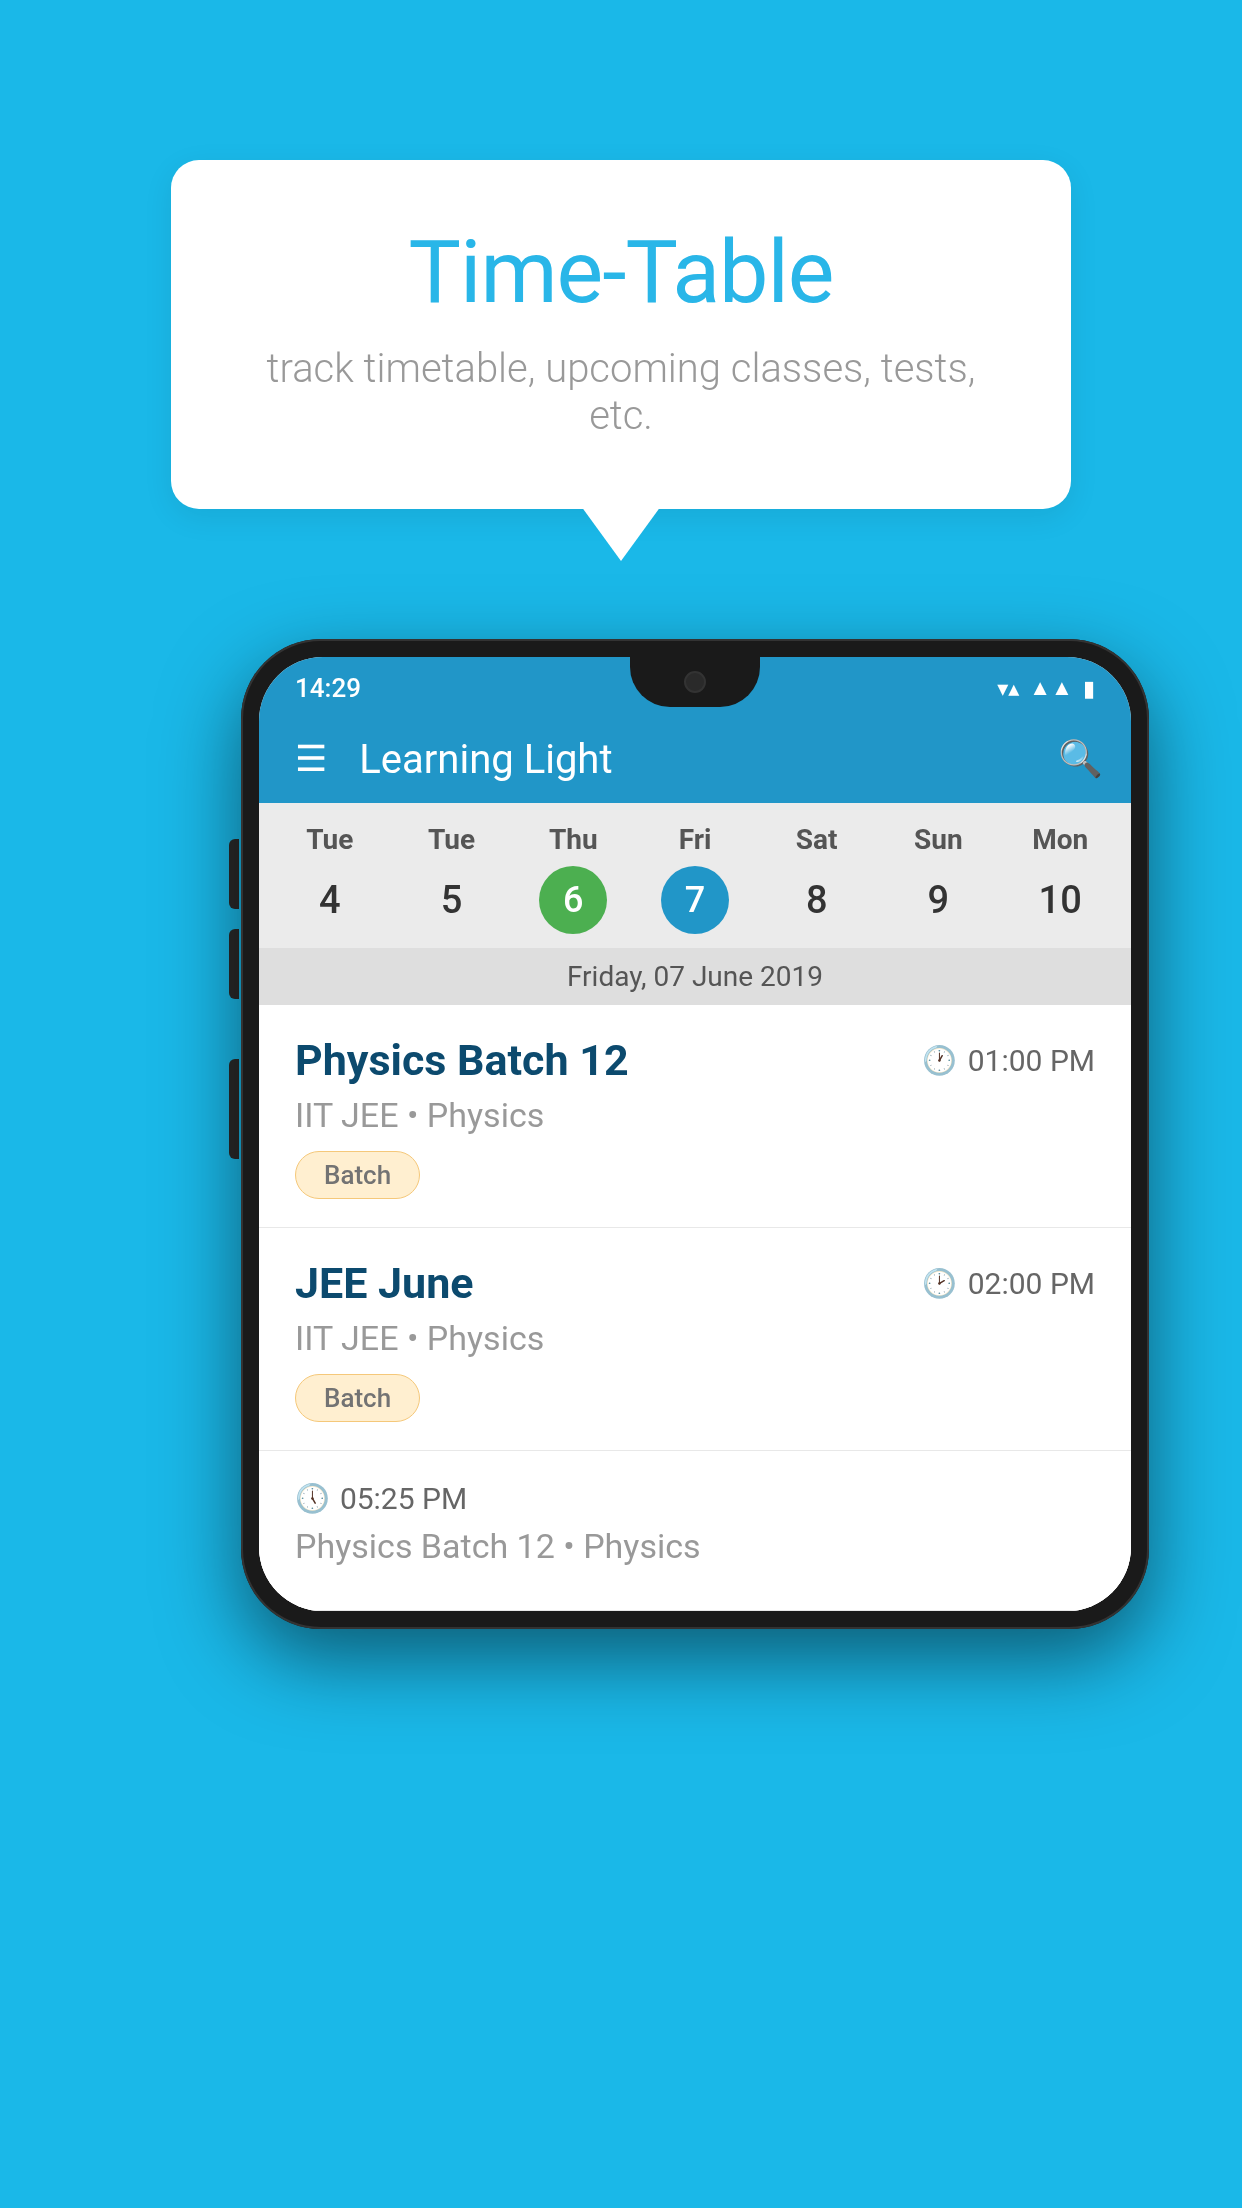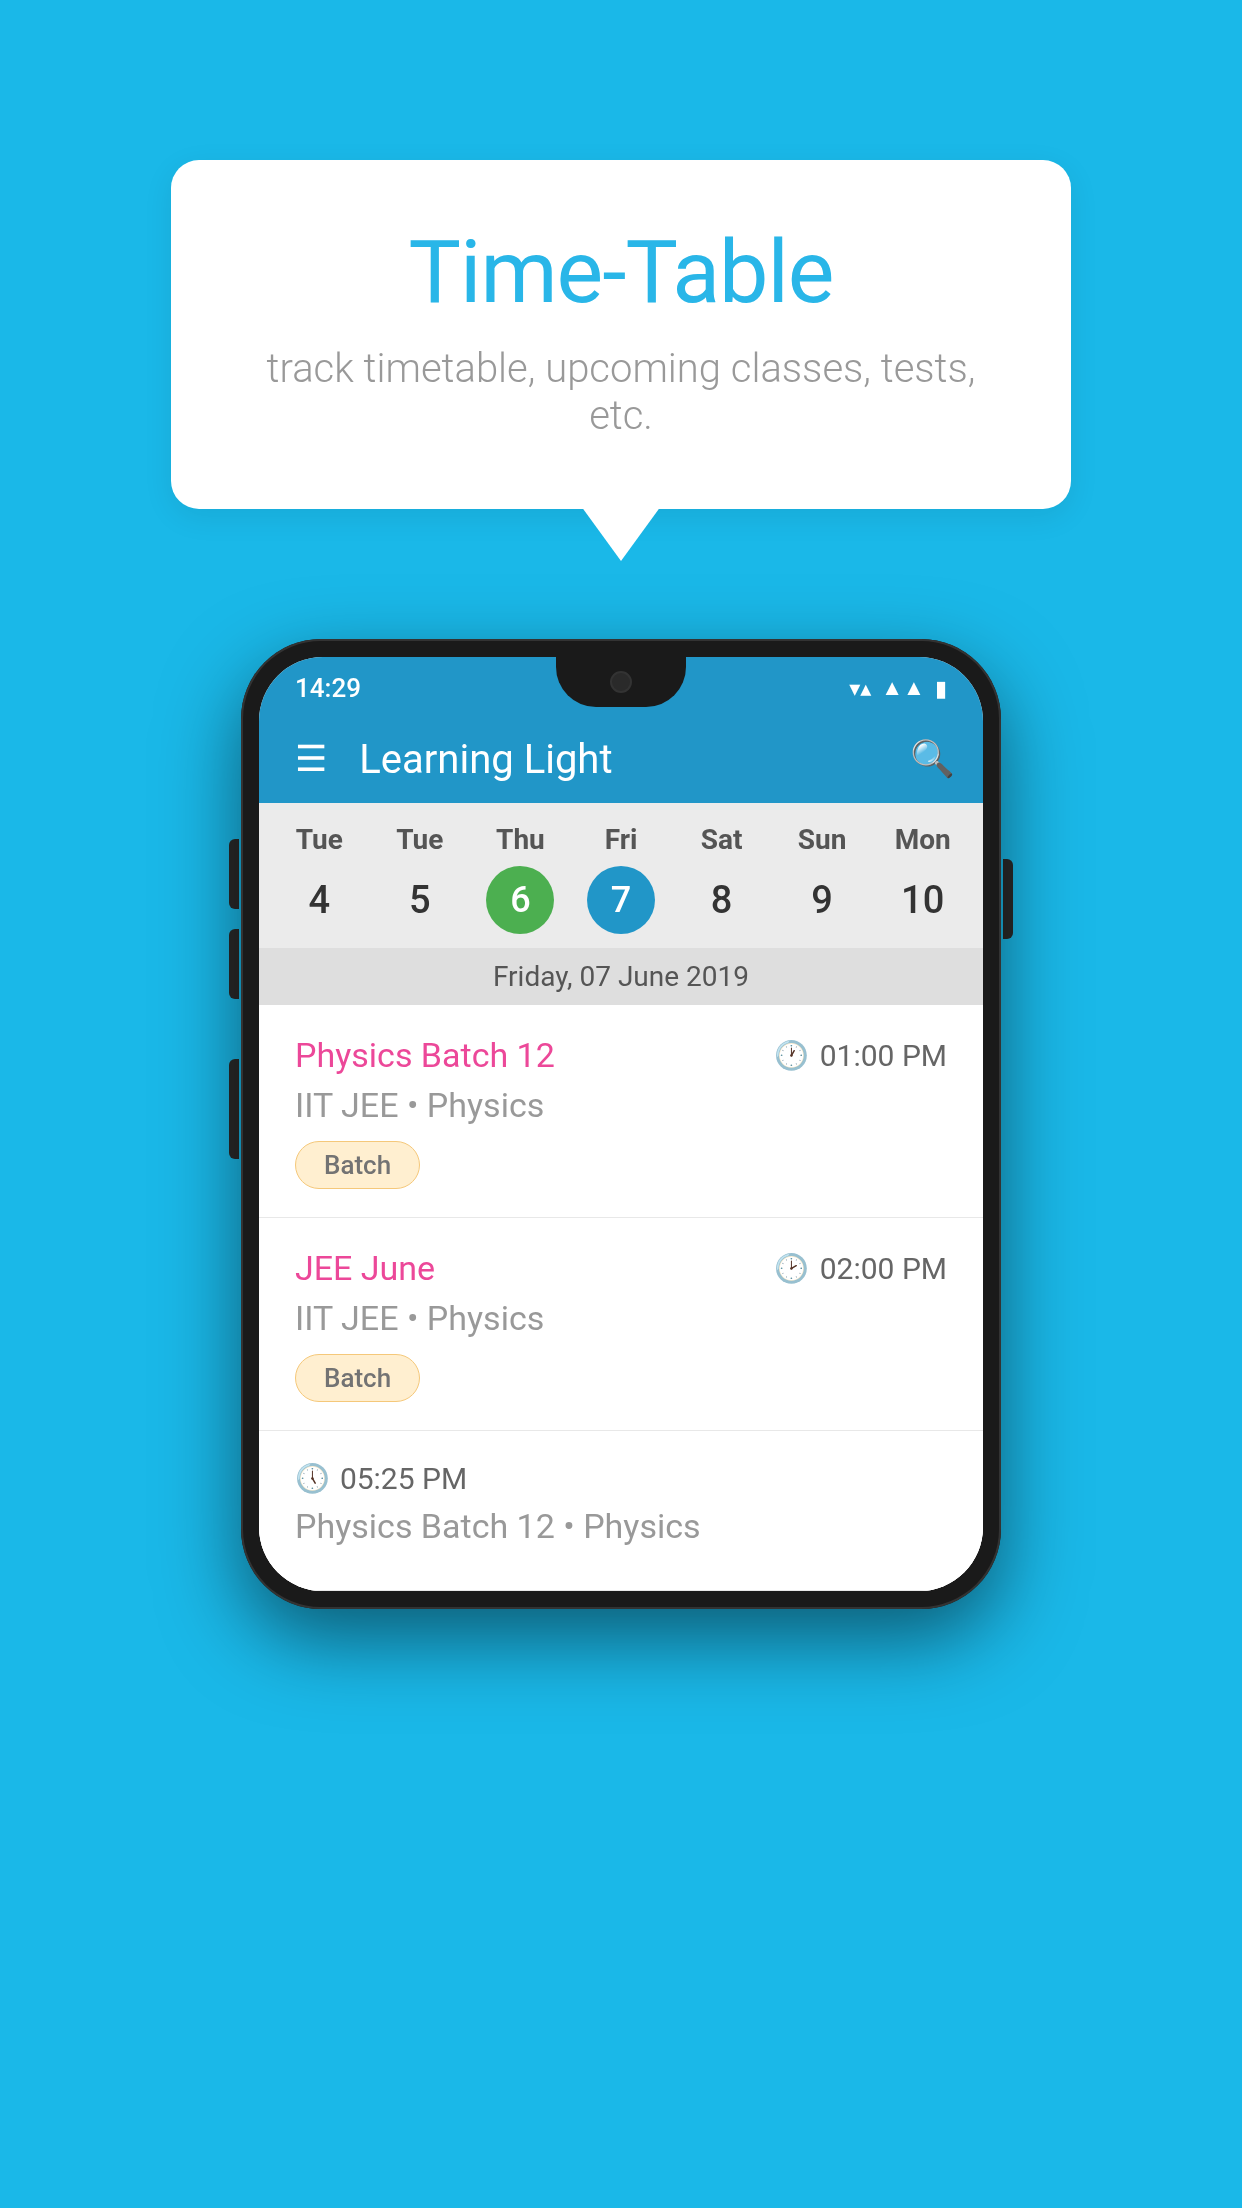--- a/index.html
+++ b/index.html
@@ -54,21 +54,21 @@
 
     
     .phone-wrapper {
       margin-top: 130px;
       position: relative;
       width: 760px;
     }
 
     
     .phone-frame {
-      width: 760px;
+      width: 908px;
       border-radius: 80px;
       background: #1a1a1a;
       padding: 18px;
       box-shadow: 0 30px 80px rgba(0,0,0,0.5), inset 0 0 0 2px #333;
       position: relative;
     }
 
     
     .phone-screen {
       border-radius: 64px;
@@ -217,23 +217,23 @@
       border-bottom: 1px solid #e8e8e8;
       background: white;
     }
     .schedule-item-top {
       display: flex;
       justify-content: space-between;
       align-items: center;
       margin-bottom: 10px;
     }
     .schedule-item-name {
-      font-size: 34px;
-      font-weight: 400;
-      color: #ec4899;
+      font-size: 43px;
+      font-weight: 700;
+      color: #0c4a6e;
     }
     .schedule-item-time {
       display: flex;
       align-items: center;
       gap: 10px;
       font-size: 30px;
       color: #666;
     }
     .clock-icon {
       font-size: 28px;

